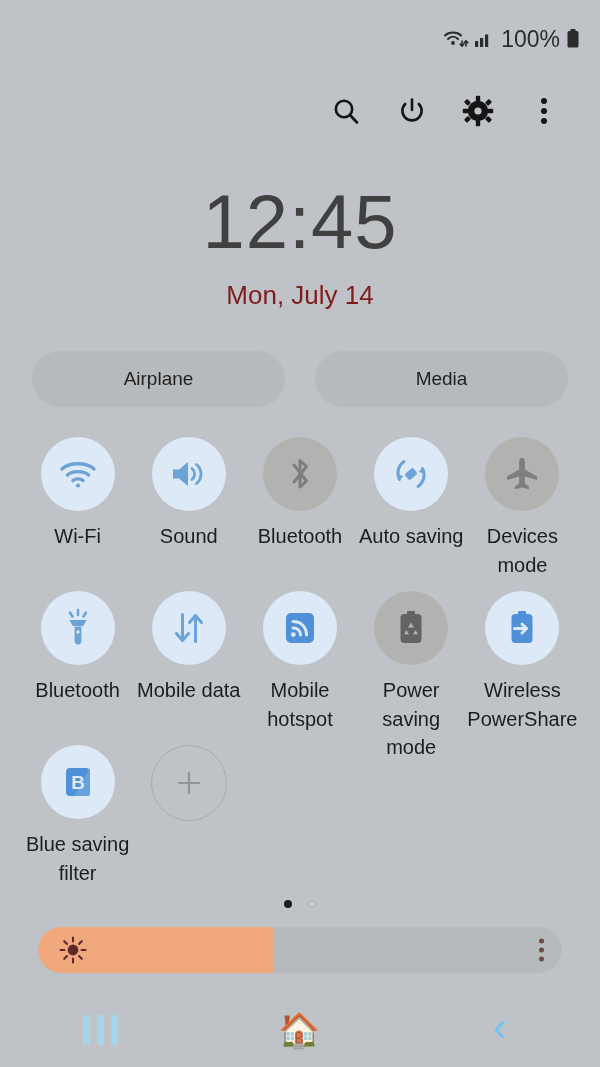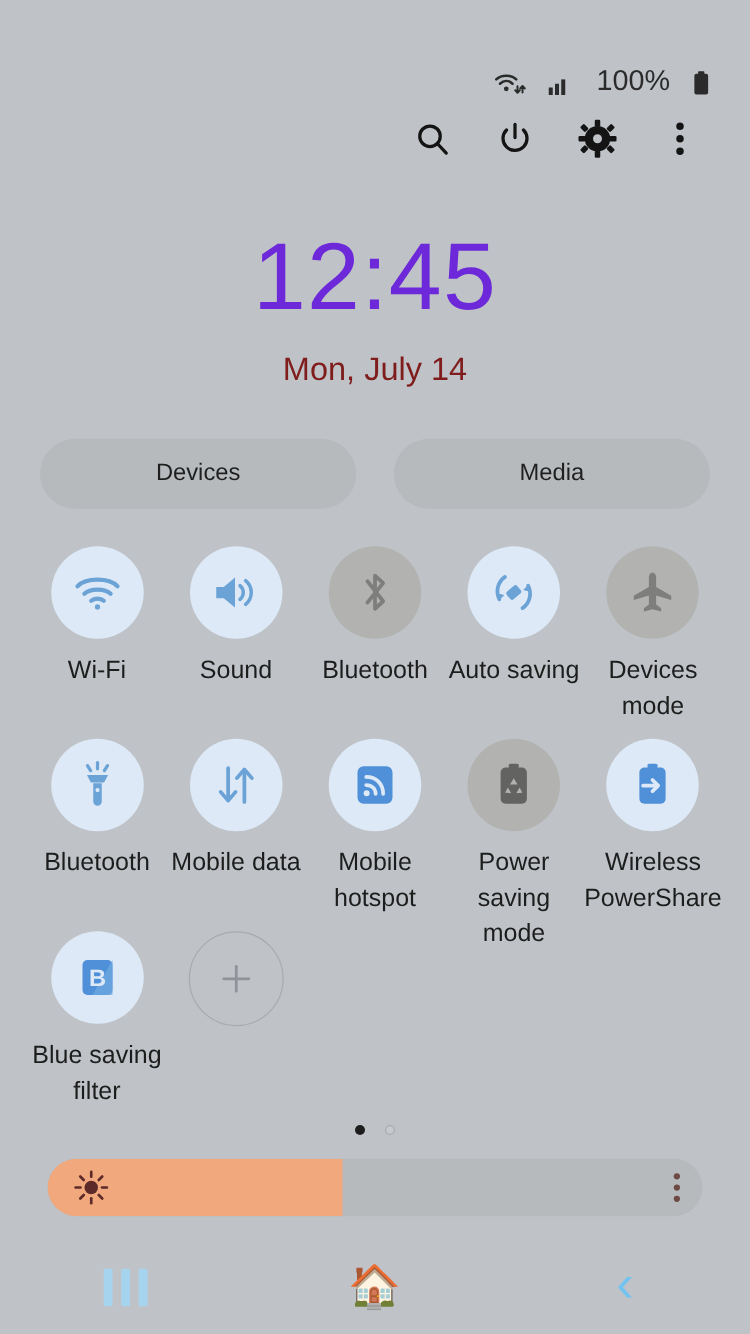--- a/index.html
+++ b/index.html
@@ -14,25 +14,25 @@
     overflow: hidden;
     position: relative;
     color: #1c1c1c;
     -webkit-font-smoothing: antialiased;
   }
 
   
   .status-bar {
     height: 78px;
     display: flex;
-    align-items: flex-end;
+    align-items: center;
     justify-content: flex-end;
-    padding-right: 32px;
+    padding-right: 20px;
     box-sizing: border-box;
-    gap: 17px;
+    gap: 5px;
   }
   .status-icon { display: flex; align-items: center; }
   .status-text {
     font-size: 23px;
     color: #2b2b2b;
     letter-spacing: 0px;
     margin-left: 3px;
     margin-right: 1px;
   }
 
@@ -54,21 +54,21 @@
 
   
   .clock-area {
     text-align: center;
     margin-top: 42px;
   }
   .clock-time {
     font-size: 76px;
     font-weight: 300;
     line-height: 0.95;
-    color: #6d28d9;
+    color: #404040;
     letter-spacing: 1px;
   }
   .clock-date {
     font-size: 26px;
     font-weight: 400;
     color: #7f1d1d;
     margin-top: 22px;
   }
 
   
@@ -278,21 +278,21 @@
     </svg>
   </div>
 </div>
 
 <div class="clock-area">
   <div class="clock-time">12:45</div>
   <div class="clock-date">Mon, July 14</div>
 </div>
 
 <div class="pill-row">
-  <div class="pill">Devices</div>
+  <div class="pill">Airplane</div>
   <div class="pill">Media</div>
 </div>
 
 <div class="toggle-grid">
 
   <div class="toggle">
     <div class="toggle-circle on">
       <svg width="40" height="32" viewBox="0 0 40 32">
         <g stroke="#6ba3d6" fill="none" stroke-width="3.4" stroke-linecap="round">
           <path d="M4 11 C11 4, 29 4, 36 11"></path>

